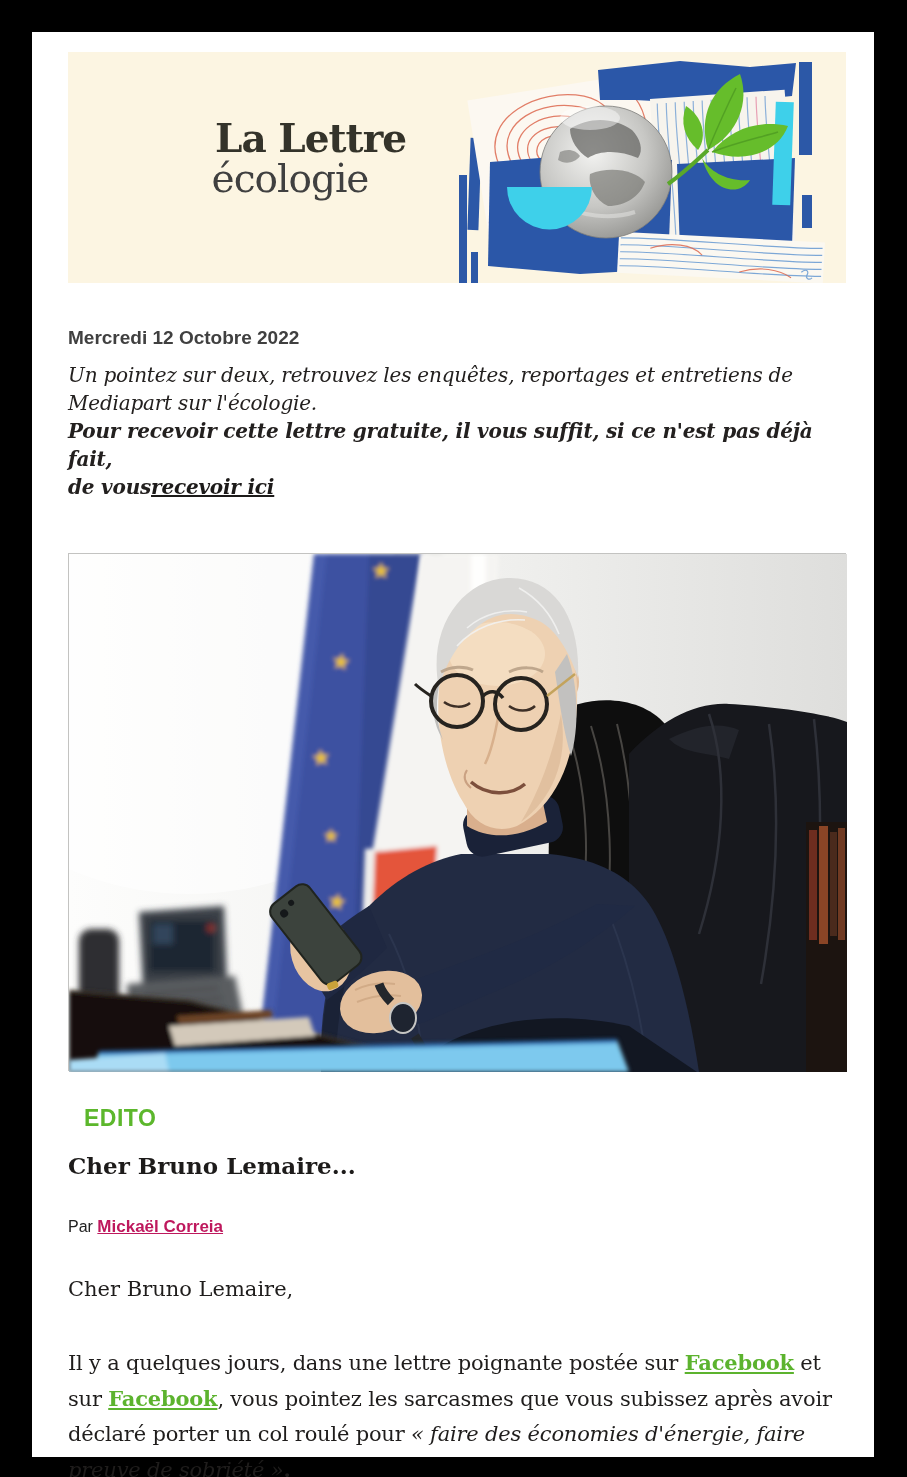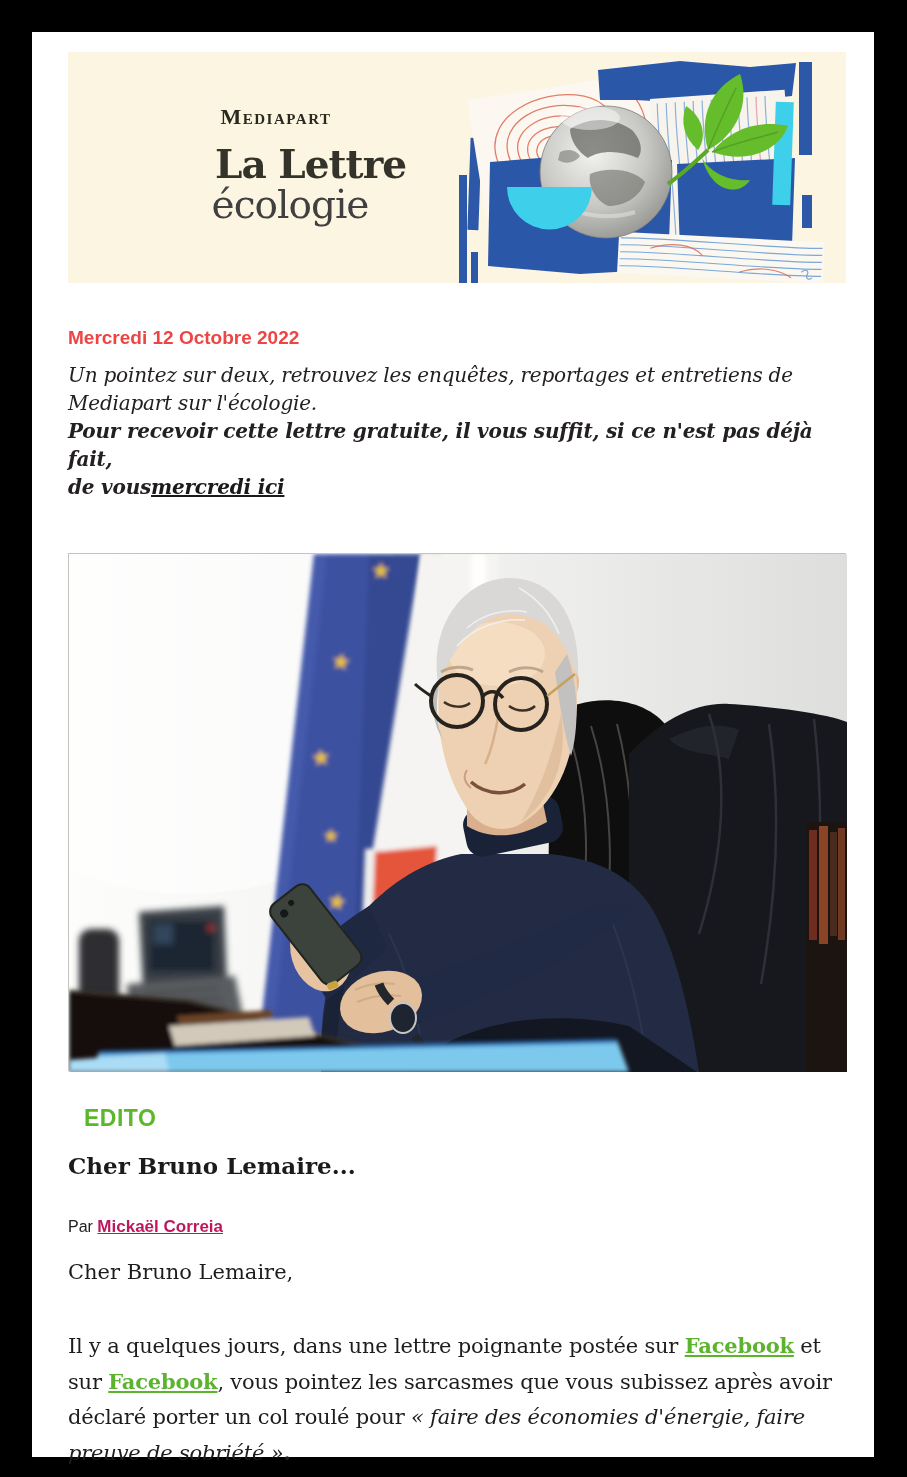--- a/index.html
+++ b/index.html
@@ -51,21 +51,21 @@
     padding-left:28px;
   }
   .collage { position:absolute; right:-4px; top:2px; }
 
   
   .content { margin-left:36px; width:778px; }
   .date-line {
     margin-top:44px;
     font-family:"Liberation Sans", sans-serif;
     font-weight:bold; font-size:19px; line-height:22px;
-    color:#ef4444;
+    color:#404040;
   }
   .intro, .signup {
     white-space:pre-line;
     font-style:italic;
     font-size:20px; line-height:28px;
     color:#23201f;
     letter-spacing:-0.2px;
   }
   .intro { margin-top:12px; }
   .signup { font-weight:bold; }
@@ -95,41 +95,40 @@
   .byline {
     margin-top:38px;
     font-family:"Liberation Sans", sans-serif;
     font-size:16px; line-height:21px; color:#222;
   }
   .byline a {
     font-weight:bold; font-size:17px;
     color:#be185d; text-decoration:underline;
   }
   .salutation {
-    margin-top:22px;
+    margin-top:39px;
     font-size:21px; line-height:26px; color:#1f1d1c;
   }
   .para {
     margin-top:43px;
     font-size:21px; line-height:35px;
     color:#1f1d1c;
     letter-spacing:-0.2px;
   }
   .para a { color:#5cb32e; font-weight:bold; text-decoration:underline; }
   .q { font-style:italic; }
   .bold-dot { font-weight:bold; }
 </style>
 </head>
 <body>
 
 <div class="page">
 
   <div class="banner">
     <div class="logo-block">
-      <div class="brand">Mediapart</div>
       <div class="title1">La Lettre</div>
       <div class="title2">écologie</div>
     </div>
 
     <svg class="collage" width="410" height="230" viewBox="0 0 410 230">
 
       <g>
         <rect x="29" y="84" width="11" height="92" fill="#2c58a7" transform="rotate(2 34 130)"></rect>
         <rect x="19" y="121" width="8" height="109" fill="#2c58a7"></rect>
         <rect x="31" y="198" width="7" height="32" fill="#2c58a7"></rect>
@@ -222,21 +221,21 @@
         <path d="M268,96 C278,72 286,54 296,34 M272,98 C298,88 318,84 338,78" stroke="#4d9a22" stroke-width="1.5" fill="none" opacity="0.8"></path>
       </g>
     </svg>
   </div>
 
   <div class="content">
     <div class="date-line">Mercredi 12 Octobre 2022</div>
     <p class="intro">Un pointez sur deux, retrouvez les enquêtes, reportages et entretiens de
 Mediapart sur l'écologie.</p>
     <p class="signup"><span>Pour recevoir cette lettre gratuite, il vous suffit, si ce n'est pas déjà fait,
-de vous</span><a href="#">mercredi ici</a></p>
+de vous</span><a href="#">recevoir ici</a></p>
   </div>
 
   <div class="photo-wrap">
     <svg width="778" height="518" viewBox="0 0 778 518">
       <defs>
         <linearGradient id="wallG" x1="0" y1="0" x2="1" y2="0">
           <stop offset="0%" stop-color="#fdfdfc"></stop>
           <stop offset="55%" stop-color="#f0f0ee"></stop>
           <stop offset="100%" stop-color="#dededc"></stop>
         </linearGradient>

